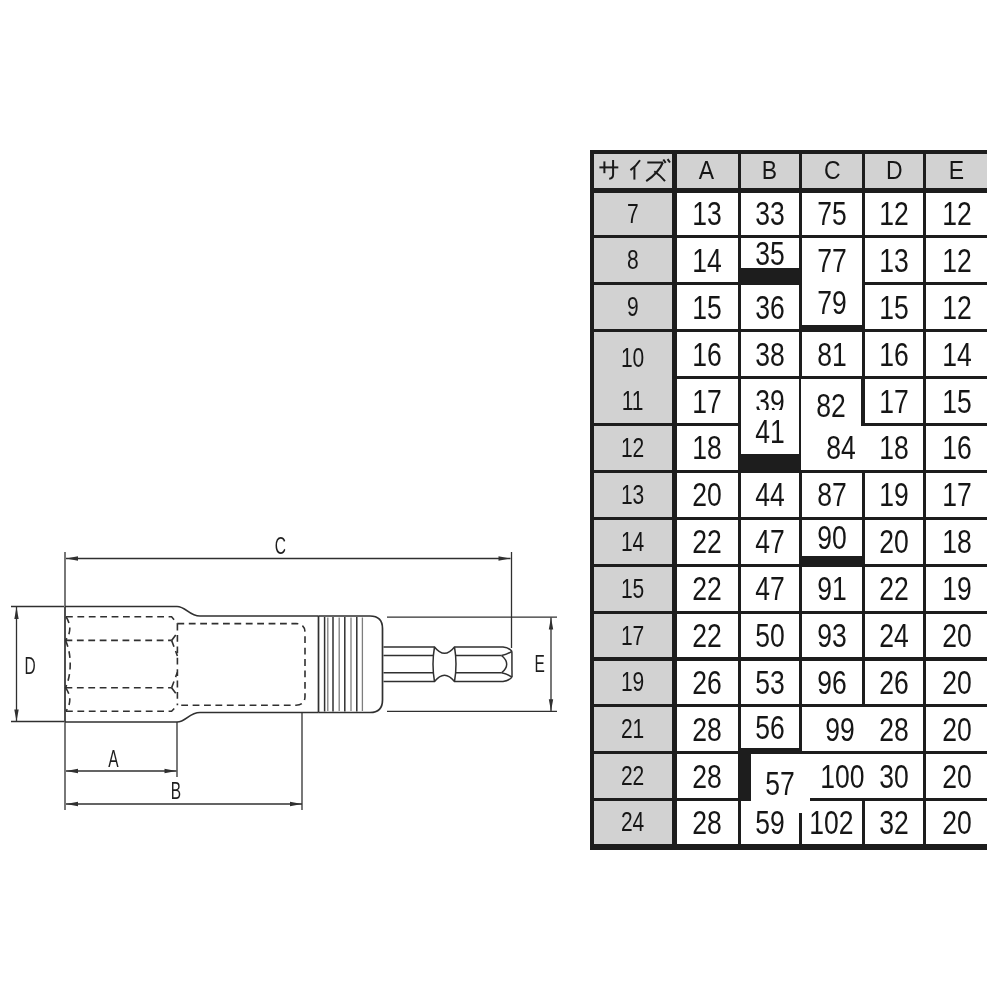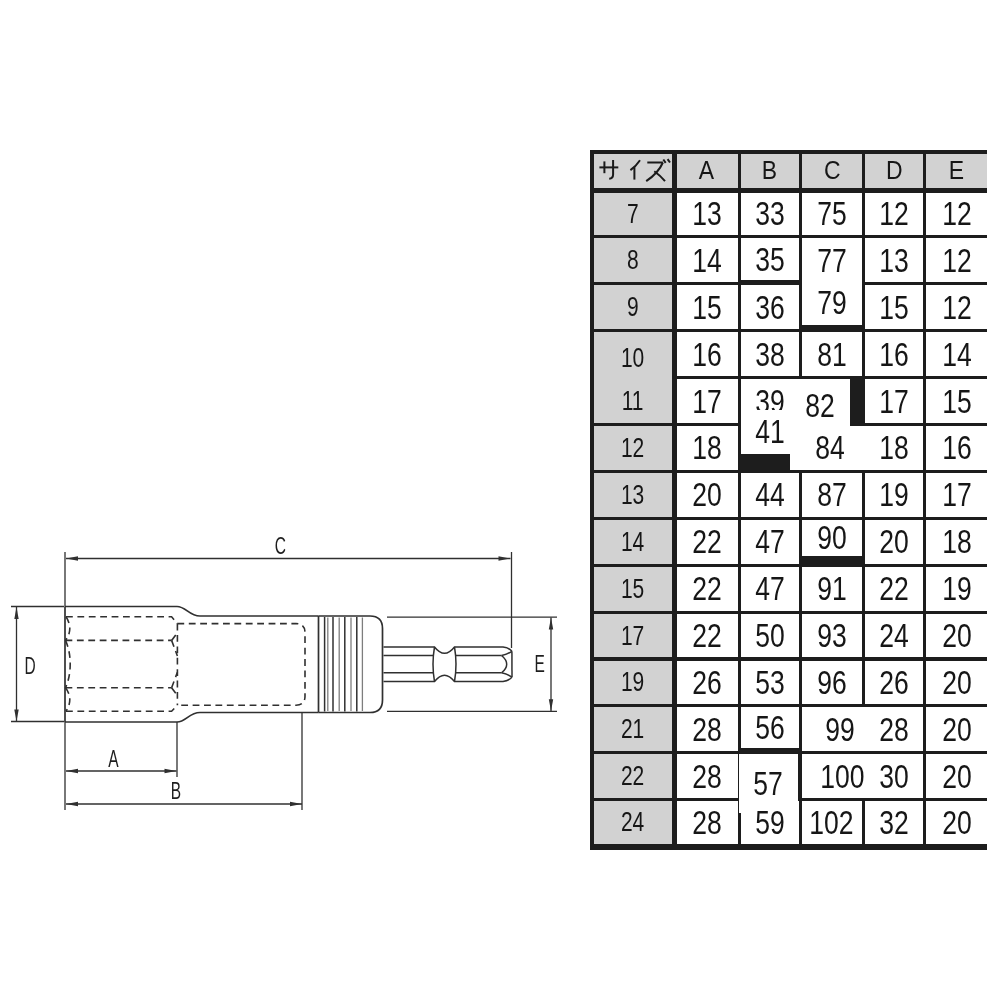--- a/index.html
+++ b/index.html
@@ -52,21 +52,21 @@
     </div>
     <div class="c w dn" style="left:336.2px;top:42.5px;width:61.1px;height:42.9px">
       <span>12</span>
     </div>
     <div class="c g s1" style="left:4.0px;top:88.4px;width:77.5px;height:43.9px">
       <span>8</span>
     </div>
     <div class="c w dn" style="left:86.5px;top:88.4px;width:61.0px;height:43.9px">
       <span>14</span>
     </div>
-    <div class="c w dn" style="left:150.5px;top:88.4px;width:58.5px;height:42px">
+    <div class="c w dn" style="left:150.5px;top:88.4px;width:58.5px;height:30px">
       <span>35</span>
     </div>
     <div class="c w dn" style="left:212.0px;top:88.4px;width:59.5px;height:43.9px">
       <span>77</span>
     </div>
     <div class="c w dn" style="left:274.5px;top:88.4px;width:58.7px;height:43.9px">
       <span>13</span>
     </div>
     <div class="c w dn" style="left:336.2px;top:88.4px;width:61.1px;height:43.9px">
       <span>12</span>
@@ -109,39 +109,39 @@
     </div>
     <div class="c g s1" style="left:4.0px;top:229.1px;width:77.5px;height:43.9px">
       <span>11</span>
     </div>
     <div class="c w dn" style="left:86.5px;top:229.1px;width:61.0px;height:43.9px">
       <span>17</span>
     </div>
     <div class="c w dn" style="left:150.5px;top:229.1px;width:58.5px;height:43.9px">
       <span>39</span>
     </div>
-    <div class="c w dn" style="left:200px;top:229.1px;width:59.5px;height:53px">
+    <div class="c w dn" style="left:211px;top:229.1px;width:59.5px;height:53px">
       <span>82</span>
     </div>
     <div class="c w dn" style="left:274.5px;top:229.1px;width:58.7px;height:43.9px">
       <span>17</span>
     </div>
     <div class="c w dn" style="left:336.2px;top:229.1px;width:61.1px;height:43.9px">
       <span>15</span>
     </div>
     <div class="c g s1" style="left:4.0px;top:276.0px;width:77.5px;height:43.9px">
       <span>12</span>
     </div>
     <div class="c w dn" style="left:86.5px;top:276.0px;width:61.0px;height:43.9px">
       <span>18</span>
     </div>
     <div class="c w dn" style="left:150.5px;top:260px;width:58.5px;height:43.9px">
       <span>41</span>
     </div>
-    <div class="c w dn" style="left:200px;top:276.0px;width:80px;height:43.9px">
+    <div class="c w dn" style="left:211px;top:276.0px;width:80px;height:43.9px">
       <span>84</span>
     </div>
     <div class="c w dn" style="left:274.5px;top:276.0px;width:58.7px;height:43.9px">
       <span>18</span>
     </div>
     <div class="c w dn" style="left:336.2px;top:276.0px;width:61.1px;height:43.9px">
       <span>16</span>
     </div>
     <div class="c g s1" style="left:4.0px;top:322.9px;width:77.5px;height:43.9px">
       <span>13</span>
@@ -250,21 +250,21 @@
     </div>
     <div class="c w dn" style="left:336.2px;top:557.4px;width:61.1px;height:43.9px">
       <span>20</span>
     </div>
     <div class="c g s1" style="left:4.0px;top:604.3px;width:77.5px;height:43.9px">
       <span>22</span>
     </div>
     <div class="c w dn" style="left:86.5px;top:604.3px;width:61.0px;height:43.9px">
       <span>28</span>
     </div>
-    <div class="c w dn" style="left:149px;top:604.3px;width:58.5px;height:59px">
+    <div class="c w dn" style="left:161px;top:604.3px;width:58.5px;height:59px">
       <span>57</span>
     </div>
     <div class="c w dn" style="left:212.0px;top:604.3px;width:80px;height:43.9px">
       <span>100</span>
     </div>
     <div class="c w dn" style="left:274.5px;top:604.3px;width:58.7px;height:43.9px">
       <span>30</span>
     </div>
     <div class="c w dn" style="left:336.2px;top:604.3px;width:61.1px;height:43.9px">
       <span>20</span>

